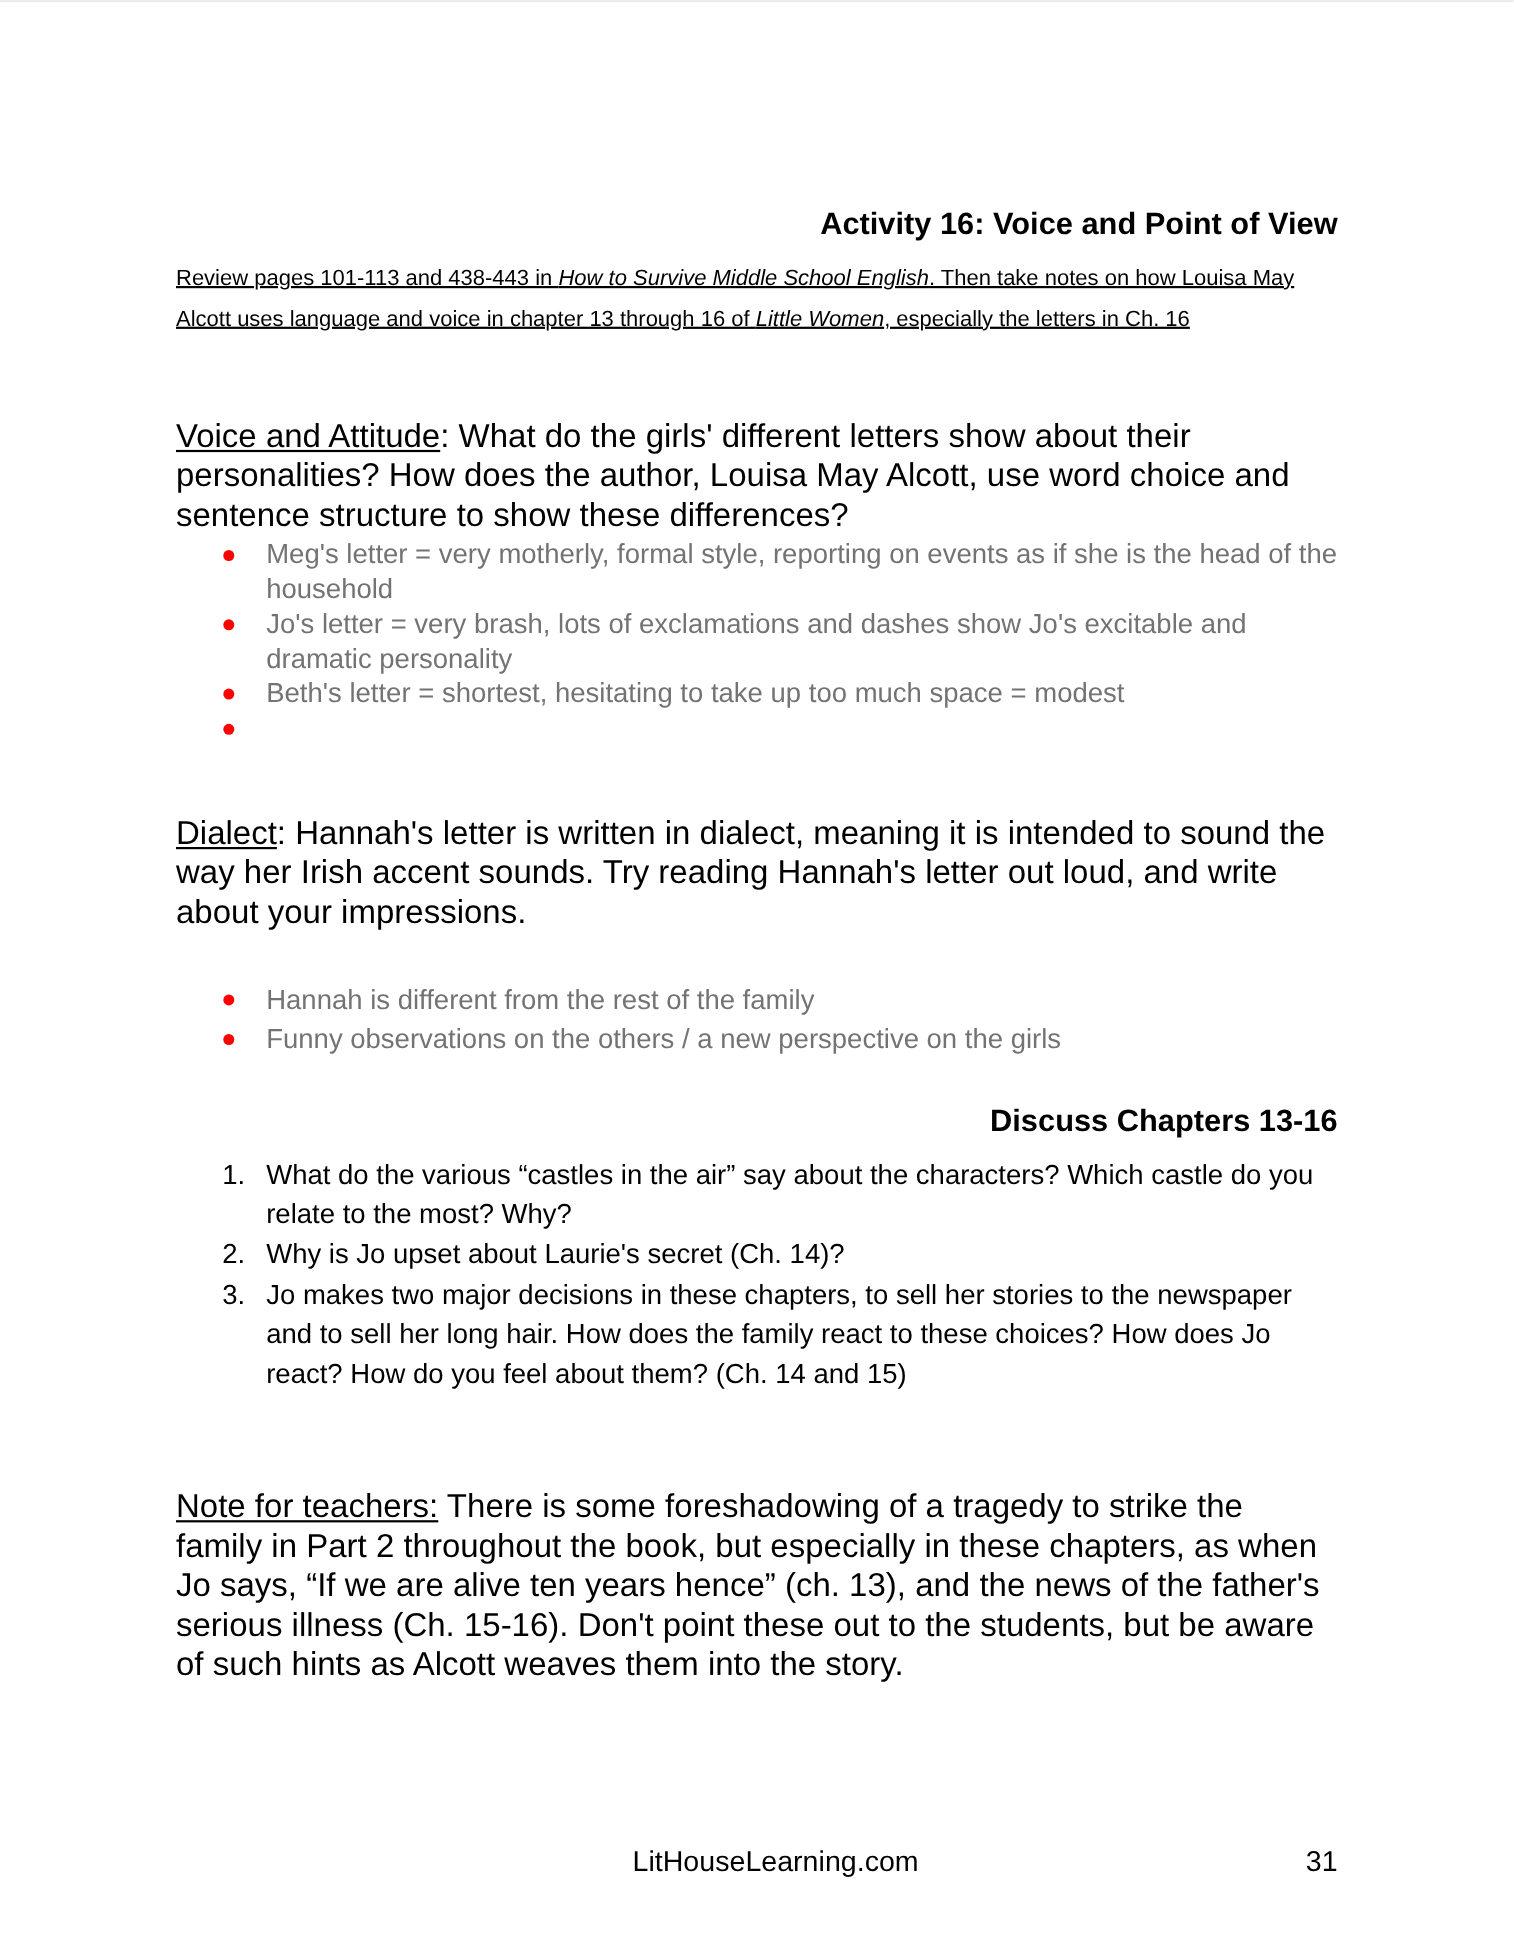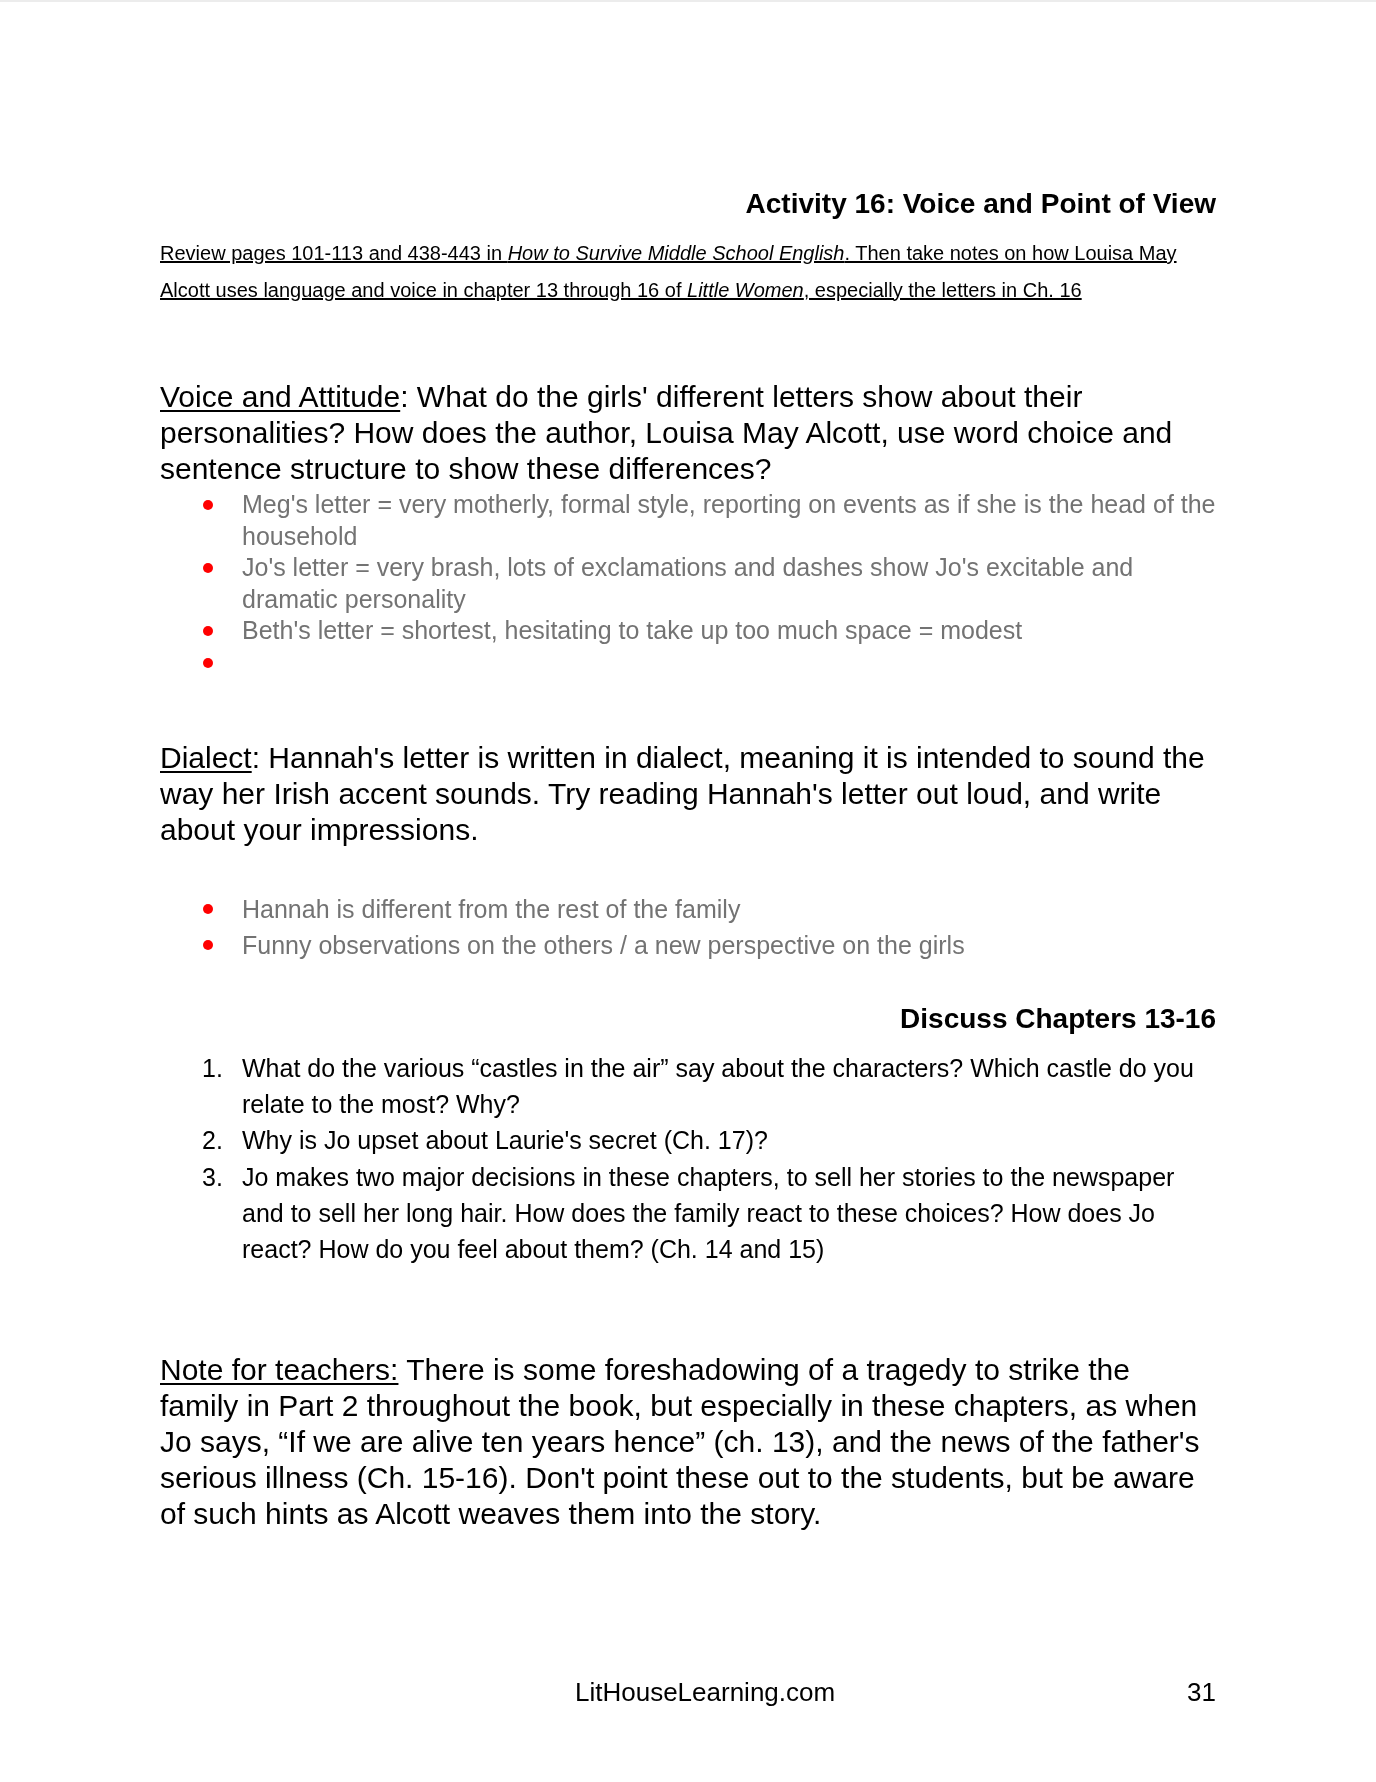--- a/index.html
+++ b/index.html
@@ -77,21 +77,21 @@
 
   <ul class="bul wide" style="top:891px;">
     <li><span class="dot"></span><span>Hannah is different from the rest of the family</span></li>
     <li><span class="dot"></span><span>Funny observations on the others / a new perspective on the girls</span></li>
   </ul>
 
   <div class="h1" style="top:999px;">Discuss Chapters 13-16</div>
 
   <ol class="num" style="top:1050px;">
     <li><span class="n">1.</span><span>What do the various “castles in the air” say about the characters? Which castle do you relate to the most? Why?</span></li>
-    <li><span class="n">2.</span><span>Why is Jo upset about Laurie's secret (Ch. 17)?</span></li>
+    <li><span class="n">2.</span><span>Why is Jo upset about Laurie's secret (Ch. 14)?</span></li>
     <li><span class="n">3.</span><span>Jo makes two major decisions in these chapters, to sell her stories to the newspaper and to sell her long hair. How does the family react to these choices? How does Jo react? How do you feel about them? (Ch. 14 and 15)</span></li>
   </ol>
 
   <div class="para" style="top:1336px;margin-top:16px;">
     <span class="u">Note for teachers:</span><span> There is some foreshadowing of a tragedy to strike the family in Part 2 throughout the book, but especially in these chapters, as when Jo says, “If we are alive ten years hence” (ch. 13), and the news of the father's serious illness (Ch. 15-16). Don't point these out to the students, but be aware of such hints as Alcott weaves them into the story.</span>
   </div>
 
 </div>
 
 <div class="footer-site">LitHouseLearning.com</div>

